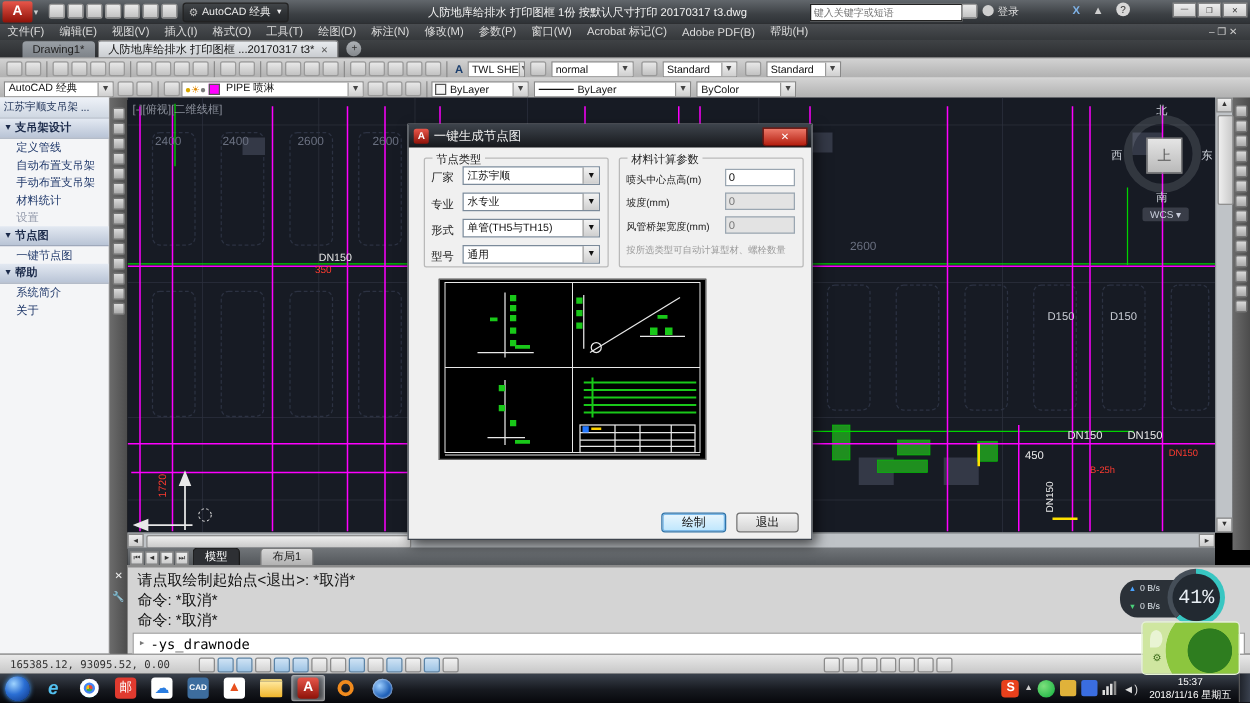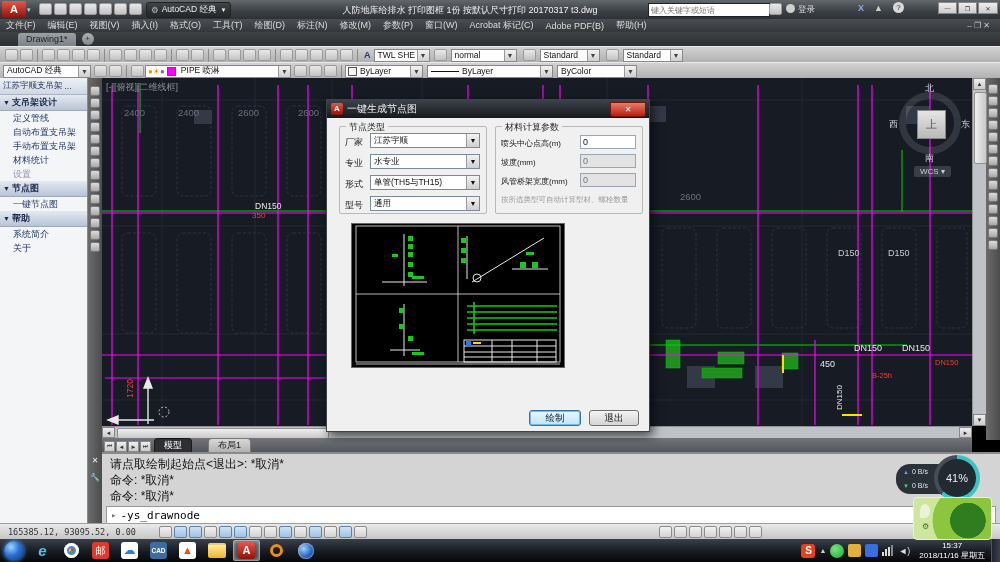--- a/index.html
+++ b/index.html
@@ -116,20 +116,24 @@
     <span>Acrobat 标记(C)</span>
     <span>Adobe PDF(B)</span>
     <span>帮助(H)</span>
     <span style="margin-left:auto;margin-right:4px;color:#ccc;font-size:8px;">‒ ❐ ✕</span>
   </div>
 
   <div class="abs filetabs row">
     <div class="ftab inactive" style="margin-left:18px;">
         <span>Drawing1*</span>
       </div>
+    <div class="ftab active">
+      <span>人防地库给排水 打印图框 ...20170317 t3*</span>
+      <span style="margin-left:5px;font-size:7px;color:#555;">✕</span>
+    </div>
     <span style="width:12px;height:12px;border-radius:50%;background:linear-gradient(#aeb2b6,#84888c);margin-left:4px;font-size:8px;color:#333;text-align:center;line-height:12px;">+</span>
   </div>
 
   <div class="abs toolbar row" style="top:46px;">
     <span style="width:4px;"></span>
     <span class="ti"></span>
       <span class="ti"></span>
       <span class="tsep"></span>
     <span class="ti"></span>
       <span class="ti"></span>
@@ -149,21 +153,21 @@
       <span class="ti"></span>
       <span class="ti"></span>
       <span class="tsep"></span>
     <span class="ti"></span>
       <span class="ti"></span>
       <span class="ti"></span>
       <span class="ti"></span>
       <span class="ti"></span>
       <span class="tsep"></span>
     <span style="font-weight:bold;color:#1a3e6e;margin:0 3px;">A</span>
-    <div class="combo" style="width:56px;">
+    <div class="combo" style="width:46px;">
         <span class="txt">TWL SHE</span>
         <span class="arr">▼</span>
       </div>
     <span class="ti" style="margin-left:4px;"></span>
     <div class="combo" style="width:66px;margin-left:3px;">
         <span class="txt">normal</span>
         <span class="arr">▼</span>
       </div>
     <span class="ti" style="margin-left:6px;"></span>
     <div class="combo" style="width:60px;margin-left:3px;">
@@ -642,21 +646,21 @@
       <div class="row" style="height:15px;padding-left:7px;">
           <span style="color:#4aa3ff;font-size:6px;margin-right:3px;">▲</span>
           <span>0 B/s</span>
         </div>
       <div class="row" style="height:13px;padding-left:7px;">
           <span style="color:#4ad07a;font-size:6px;margin-right:3px;">▼</span>
           <span>0 B/s</span>
         </div>
     </div>
     <div class="abs" style="left:38px;top:0;width:46px;height:46px;border-radius:50%;background:conic-gradient(#38c6c2 0 62%,#454e58 62%);display:flex;align-items:center;justify-content:center;">
-      <div style="width:38px;height:38px;border-radius:50%;background:#222931;color:#e8eef4;font-size:11px;display:flex;align-items:center;justify-content:center;">41%</div>
+      <div style="width:38px;height:38px;border-radius:50%;background:#222931;color:#e8eef4;font-size:16px;display:flex;align-items:center;justify-content:center;font-family:Liberation Mono, monospace;">41%</div>
     </div>
   </div>
   <div class="abs leaf" style="left:913px;top:497px;width:77px;height:41px;">
     <span class="abs" style="left:6px;top:6px;width:10px;height:14px;border-radius:50% 50% 50% 0;background:rgba(255,255,255,.55);"></span>
     <span class="abs" style="left:8px;top:24px;color:#3f6f1c;font-size:8px;">⚙</span>
   </div>
 
 </div>
 
 </body></html>

